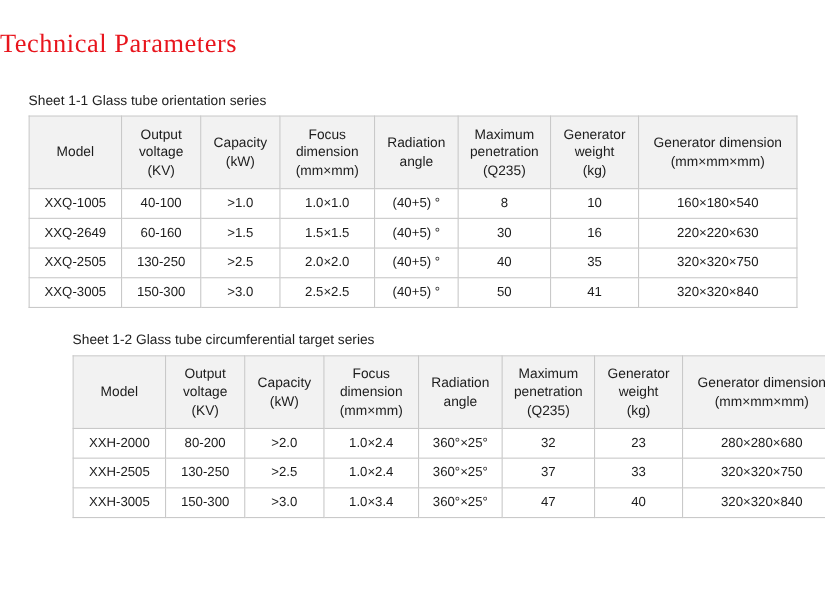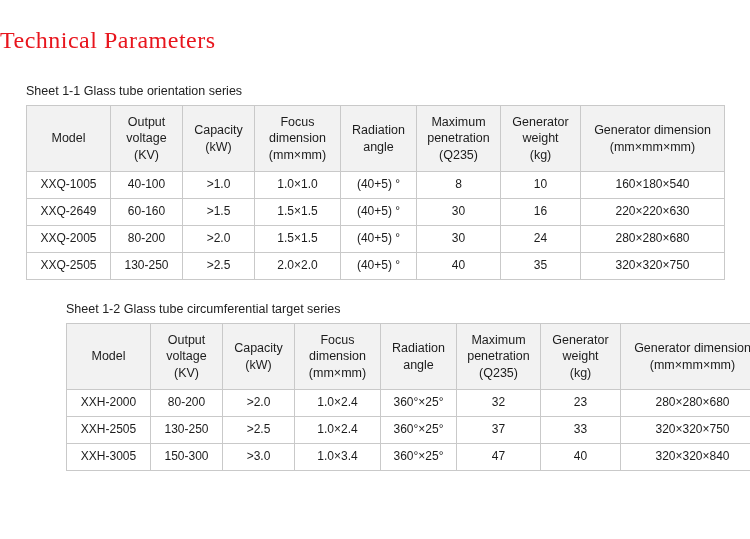--- a/index.html
+++ b/index.html
@@ -149,38 +149,38 @@
           <td>XXQ-2649</td>
           <td>60-160</td>
           <td>&gt;1.5</td>
           <td>1.5×1.5</td>
           <td>(40+5) °</td>
           <td>30</td>
           <td>16</td>
           <td>220×220×630</td>
         </tr>
         <tr>
-          <td>XXQ-2005</td>
-          <td>80-200</td>
-          <td>&gt;2.0</td>
-          <td>1.5×1.5</td>
-          <td>(40+5) °</td>
-          <td>30</td>
-          <td>24</td>
-          <td>280×280×680</td>
-        </tr>
-        <tr>
           <td>XXQ-2505</td>
           <td>130-250</td>
           <td>&gt;2.5</td>
           <td>2.0×2.0</td>
           <td>(40+5) °</td>
           <td>40</td>
           <td>35</td>
           <td>320×320×750</td>
+        </tr>
+        <tr>
+          <td>XXQ-3005</td>
+          <td>150-300</td>
+          <td>&gt;3.0</td>
+          <td>2.5×2.5</td>
+          <td>(40+5) °</td>
+          <td>50</td>
+          <td>41</td>
+          <td>320×320×840</td>
         </tr>
       </tbody>
     </table>
   </div>
 
   <div class="section section-2">
     <div class="section-caption">Sheet 1-2 Glass tube circumferential target series</div>
     <table class="param">
       <colgroup>
         <col class="c0">

